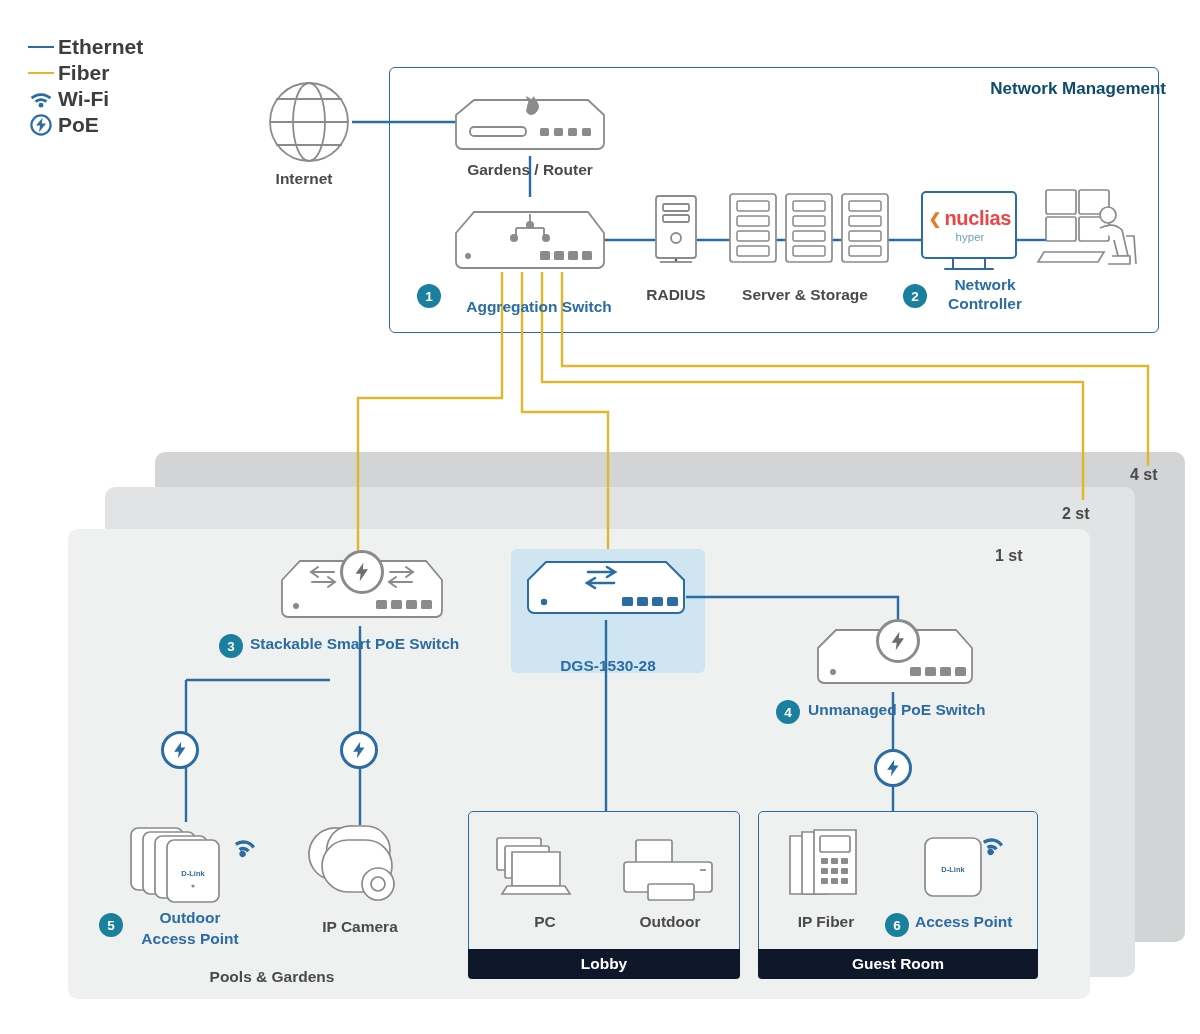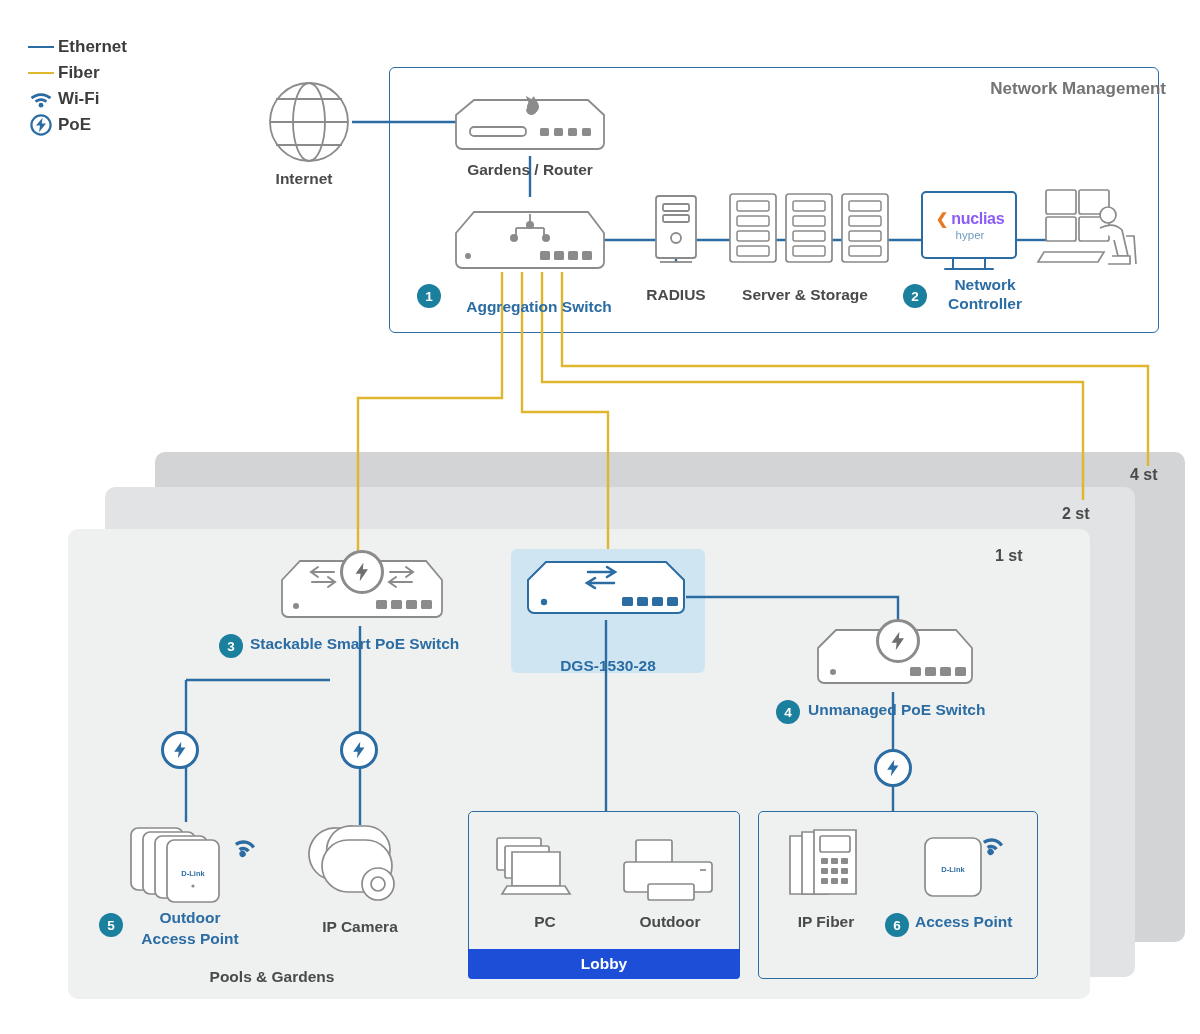--- a/index.html
+++ b/index.html
@@ -11,37 +11,37 @@
     color:#4a4a4a;
     overflow:hidden;
   }
   .canvas { position:absolute; inset:0; }
   svg.layer { position:absolute; left:0; top:0; width:1200px; height:1034px; }
 
   
   .legend { position:absolute; left:24px; top:34px; }
   .legend-row { display:flex; align-items:center; height:26px; }
   .legend-key { width:34px; display:flex; align-items:center; justify-content:center; }
-  .legend-label { font-size:17px; color:#3d3d3d; font-weight:600; }
+  .legend-label { font-size:21px; color:#3d3d3d; font-weight:600; }
   .line-eth { width:26px; height:2.5px; background:#2b6ca3; }
   .line-fib { width:26px; height:2.5px; background:#e0b62c; }
 
   
   .floor { position:absolute; border-radius:10px; }
   .floor3 { left:155px; top:452px; width:1030px; height:490px; background:#d3d4d5; }
   .floor2 { left:105px; top:487px; width:1030px; height:490px; background:#e2e3e4; }
   .floor1 { left:68px; top:529px; width:1022px; height:470px; background:#eff0f0; }
   .floor-label { position:absolute; font-size:16px; font-weight:700; color:#4a4a4a; }
 
   
   .nm-box {
     position:absolute; left:389px; top:67px; width:770px; height:266px;
     border:1.6px solid #2b6ca3; border-radius:6px; background:transparent;
   }
-  .nm-title { position:absolute; right:34px; top:79px; font-size:17px; font-weight:700; color:#737373; }
+  .nm-title { position:absolute; right:34px; top:79px; font-size:17px; font-weight:700; color:#0c4a6e; }
 
   
   .lbl { position:absolute; font-size:15.5px; font-weight:700; color:#4a4a4a; text-align:center; }
   .lbl-blue { color:#2b6ca3; }
 
   
   .badge {
     position:absolute; width:24px; height:24px; border-radius:50%;
     background:#1b7f9e; color:#fff; font-size:13.5px; font-weight:700;
     display:flex; align-items:center; justify-content:center;
@@ -59,21 +59,21 @@
   .bolt-grey {
     position:absolute; width:44px; height:44px; border-radius:50%;
     background:#ffffff; border:3px solid #8b8b8b;
     display:flex; align-items:center; justify-content:center;
   }
   .bolt-grey svg { width:22px; height:22px; }
 
   
   .room { position:absolute; border:1.6px solid #2b6ca3; border-radius:5px; background:transparent; }
   .room-caption {
-    position:absolute; background:#1d4ed8; color:#fff;
+    position:absolute; background:#0f172a; color:#fff;
     font-size:15.5px; font-weight:700; text-align:center;
     display:flex; align-items:center; justify-content:center;
     border-radius:0 0 4px 4px;
   }
 
   
   .highlight {
     position:absolute; left:511px; top:549px; width:194px; height:124px;
     background:#cfe6f2; border-radius:6px;
   }
@@ -97,20 +97,21 @@
 
   <div class="highlight"></div>
 
   <div class="nm-box"></div>
   <div class="nm-title">Network Management</div>
 
   <div class="room" style="left:468px; top:811px; width:272px; height:168px;"></div>
   <div class="room-caption" style="left:468px; top:949px; width:272px; height:30px;">Lobby</div>
 
   <div class="room" style="left:758px; top:811px; width:280px; height:168px;"></div>
+  <div class="room-caption" style="left:758px; top:949px; width:280px; height:30px;">Guest Room</div>
 
   <div class="lbl" style="left:160px; top:968px; width:224px;">Pools &amp; Gardens</div>
 
   <svg class="layer">
     <g fill="none" stroke="#2b6ca3" stroke-width="2.4">
 
       <path d="M352,122 H456"></path>
 
       <path d="M530,157 V196" stroke-width="0"></path>
 
@@ -237,21 +238,21 @@
   <svg class="layer">
     <g stroke="#2b6ca3" stroke-width="2" fill="#ffffff">
       <rect x="922" y="192" width="94" height="66" rx="4"></rect>
       <path d="M953,258 V268 M985,258 V268 M945,269 H993" stroke-linecap="round"></path>
     </g>
     <rect x="928" y="198" width="82" height="54" fill="#ffffff"></rect>
   </svg>
   <div style="position:absolute; left:932px; top:203px; width:76px; height:44px; display:flex; flex-direction:column; align-items:center; justify-content:center;">
     <div style="display:flex; align-items:center; gap:3px;">
       <span style="color:#e8791f; font-size:15px; font-weight:700;">❮</span>
-      <span style="color:#8b5cf6; font-size:16px; font-weight:700; letter-spacing:-0.3px;">nuclias</span>
+      <span style="color:#ef4444; font-size:20px; font-weight:700; letter-spacing:-0.3px;">nuclias</span>
     </div>
     <div style="color:#6f9dc0; font-size:11.5px; margin-top:1px;">hyper</div>
   </div>
   <div class="badge" style="left:903px; top:284px;">2</div>
   <div class="lbl lbl-blue" style="left:935px; top:275px; width:100px; line-height:19px;">
     <div>Network</div>
     <div>Controller</div>
   </div>
 
   <svg class="layer">

